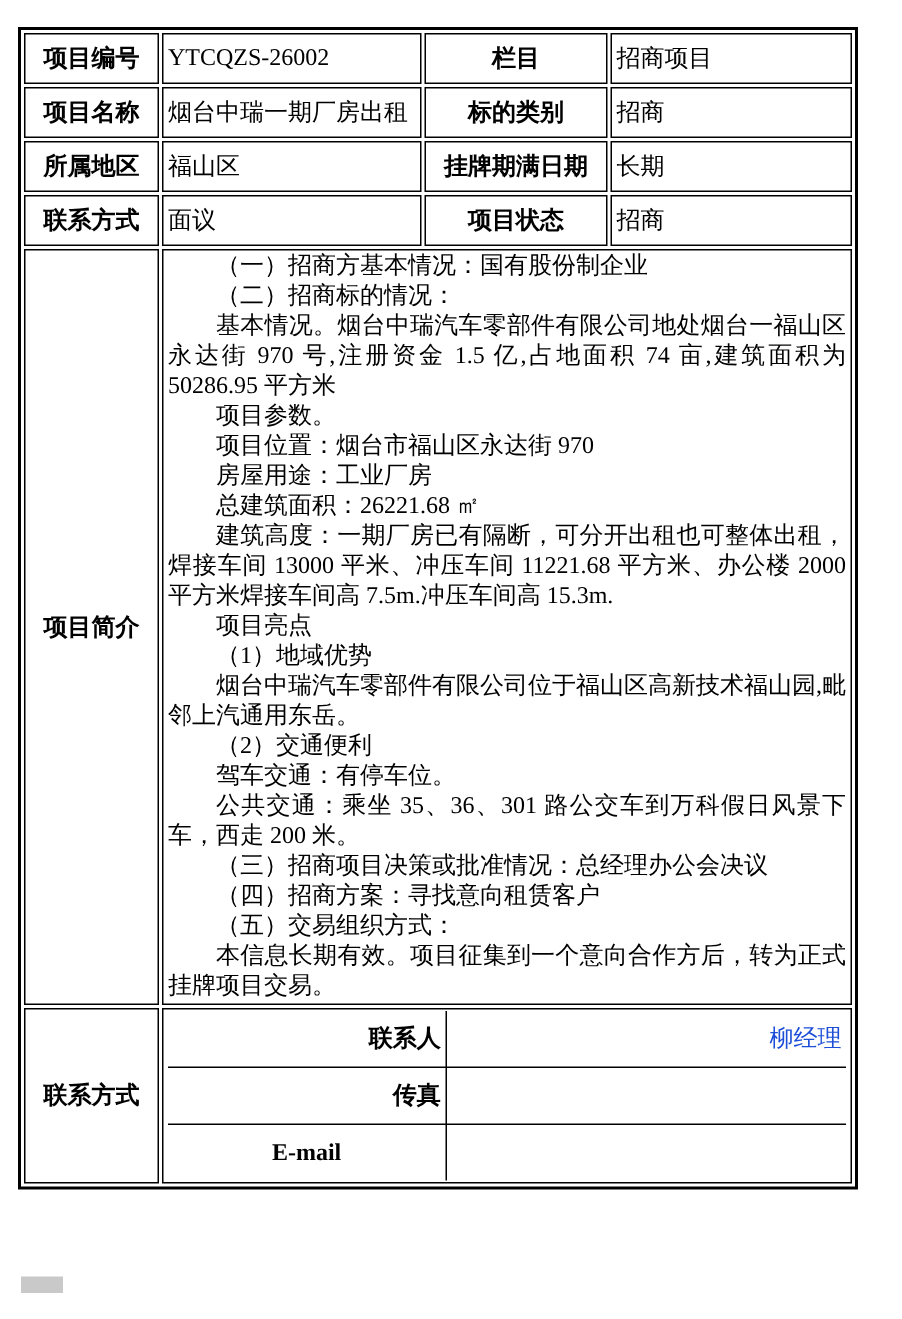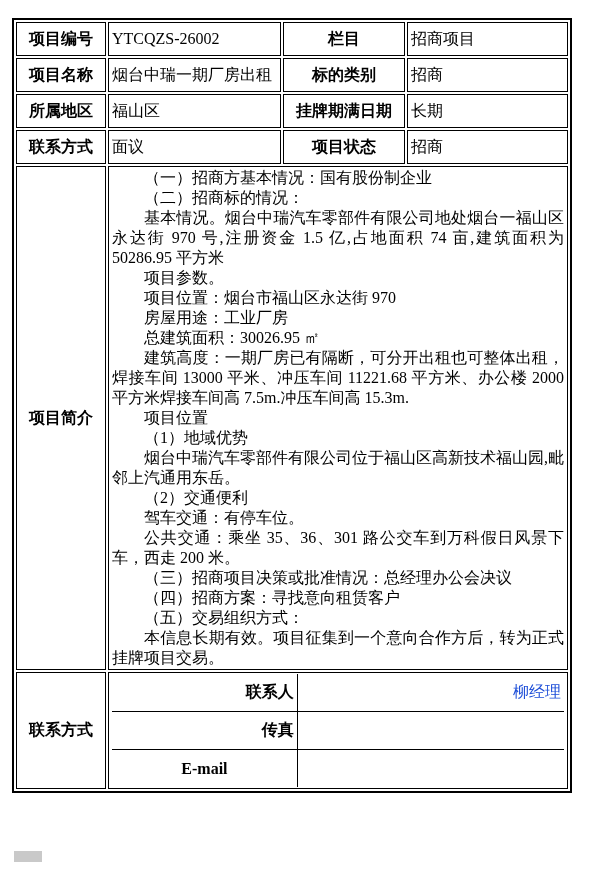--- a/index.html
+++ b/index.html
@@ -121,23 +121,23 @@
       <tr>
         <td class="lbl">项目简介</td>
         <td class="intro-cell" colspan="3">
           <div class="intro-wrap">
               <p>（一）招商方基本情况：国有股份制企业</p>
               <p>（二）招商标的情况：</p>
               <p>基本情况。烟台中瑞汽车零部件有限公司地处烟台一福山区永达街 970 号,注册资金 1.5 亿,占地面积 74 亩,建筑面积为 50286.95 平方米</p>
               <p>项目参数。</p>
               <p>项目位置：烟台市福山区永达街 970</p>
               <p>房屋用途：工业厂房</p>
-              <p>总建筑面积：30026.95 ㎡</p>
+              <p>总建筑面积：26221.68 ㎡</p>
               <p>建筑高度：一期厂房已有隔断，可分开出租也可整体出租，焊接车间 13000 平米、冲压车间 11221.68 平方米、办公楼 2000 平方米焊接车间高 7.5m.冲压车间高 15.3m.</p>
-              <p>项目位置</p>
+              <p>项目亮点</p>
               <p>（1）地域优势</p>
               <p>烟台中瑞汽车零部件有限公司位于福山区高新技术福山园,毗邻上汽通用东岳。</p>
               <p>（2）交通便利</p>
               <p>驾车交通：有停车位。</p>
               <p>公共交通：乘坐 35、36、301 路公交车到万科假日风景下车，西走 200 米。</p>
               <p>（三）招商项目决策或批准情况：总经理办公会决议</p>
               <p>（四）招商方案：寻找意向租赁客户</p>
               <p>（五）交易组织方式：</p>
               <p>本信息长期有效。项目征集到一个意向合作方后，转为正式挂牌项目交易。</p>
             </div>

